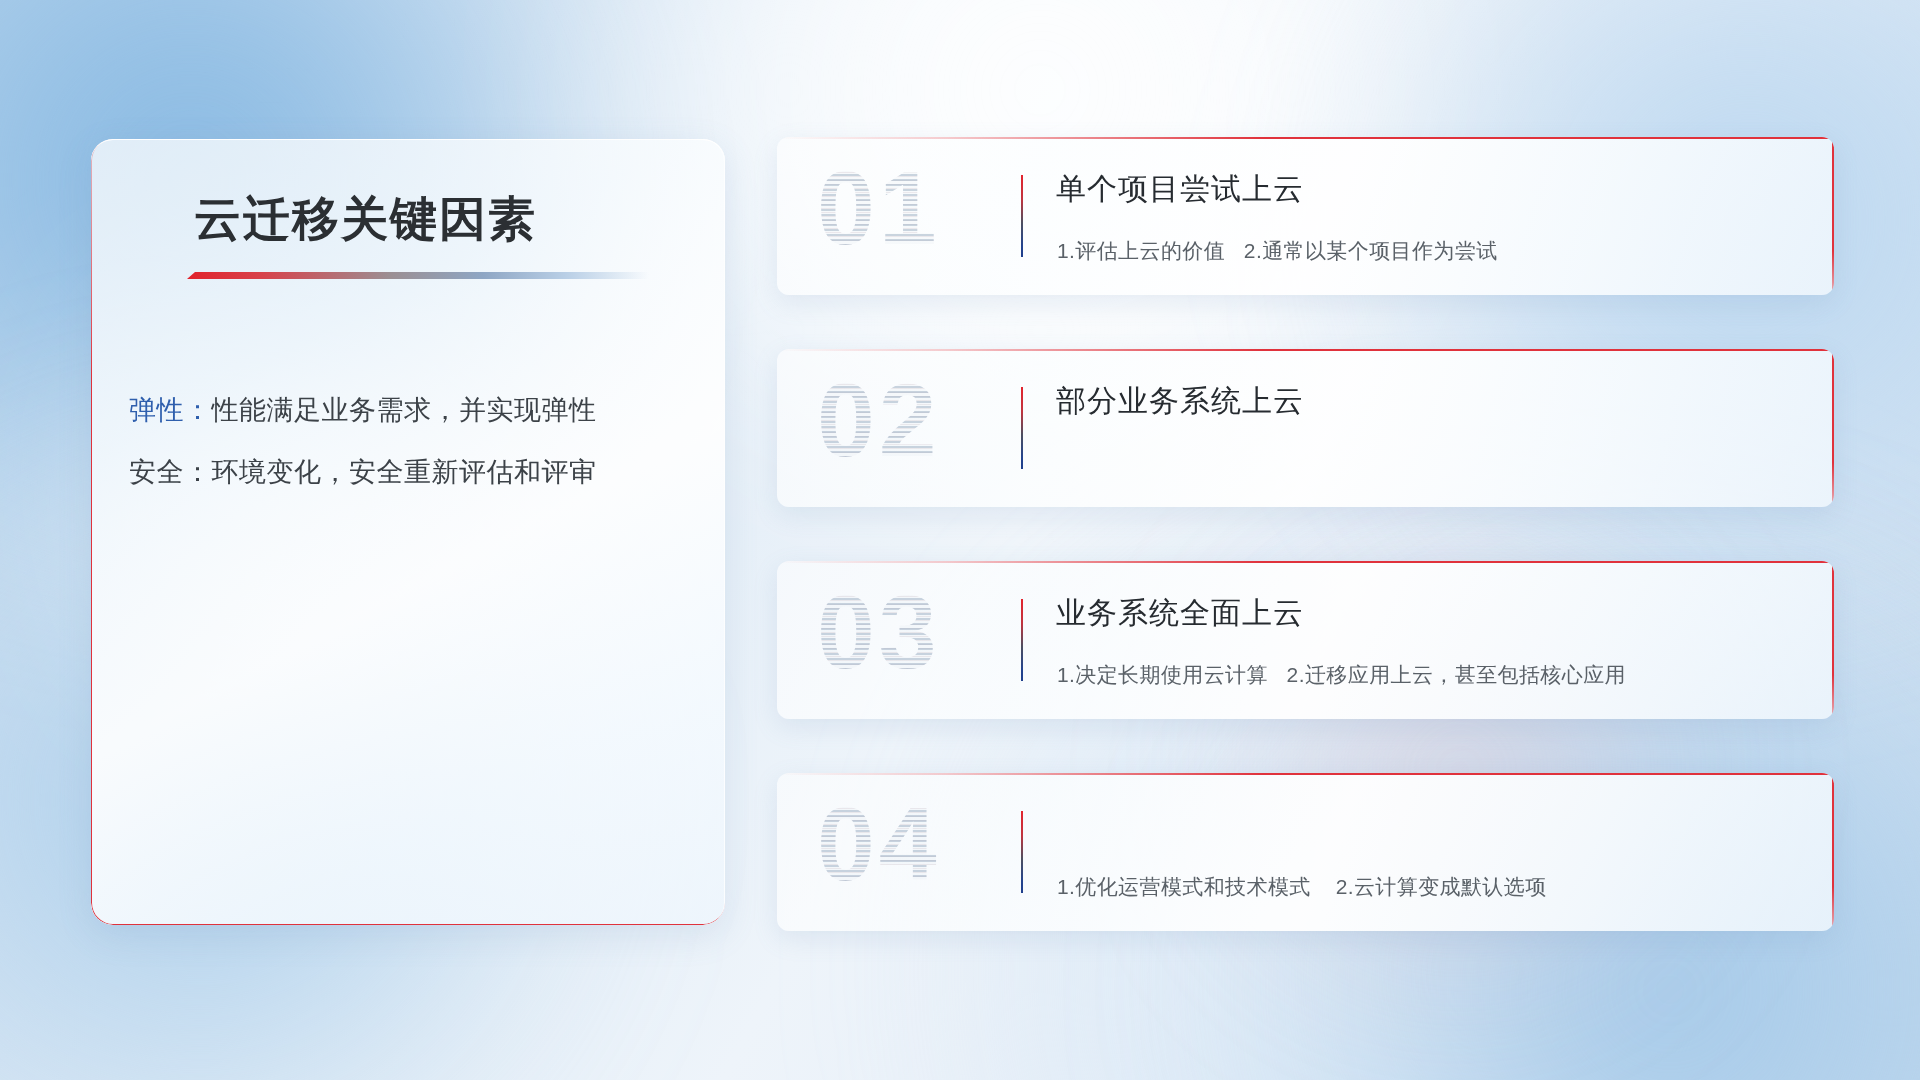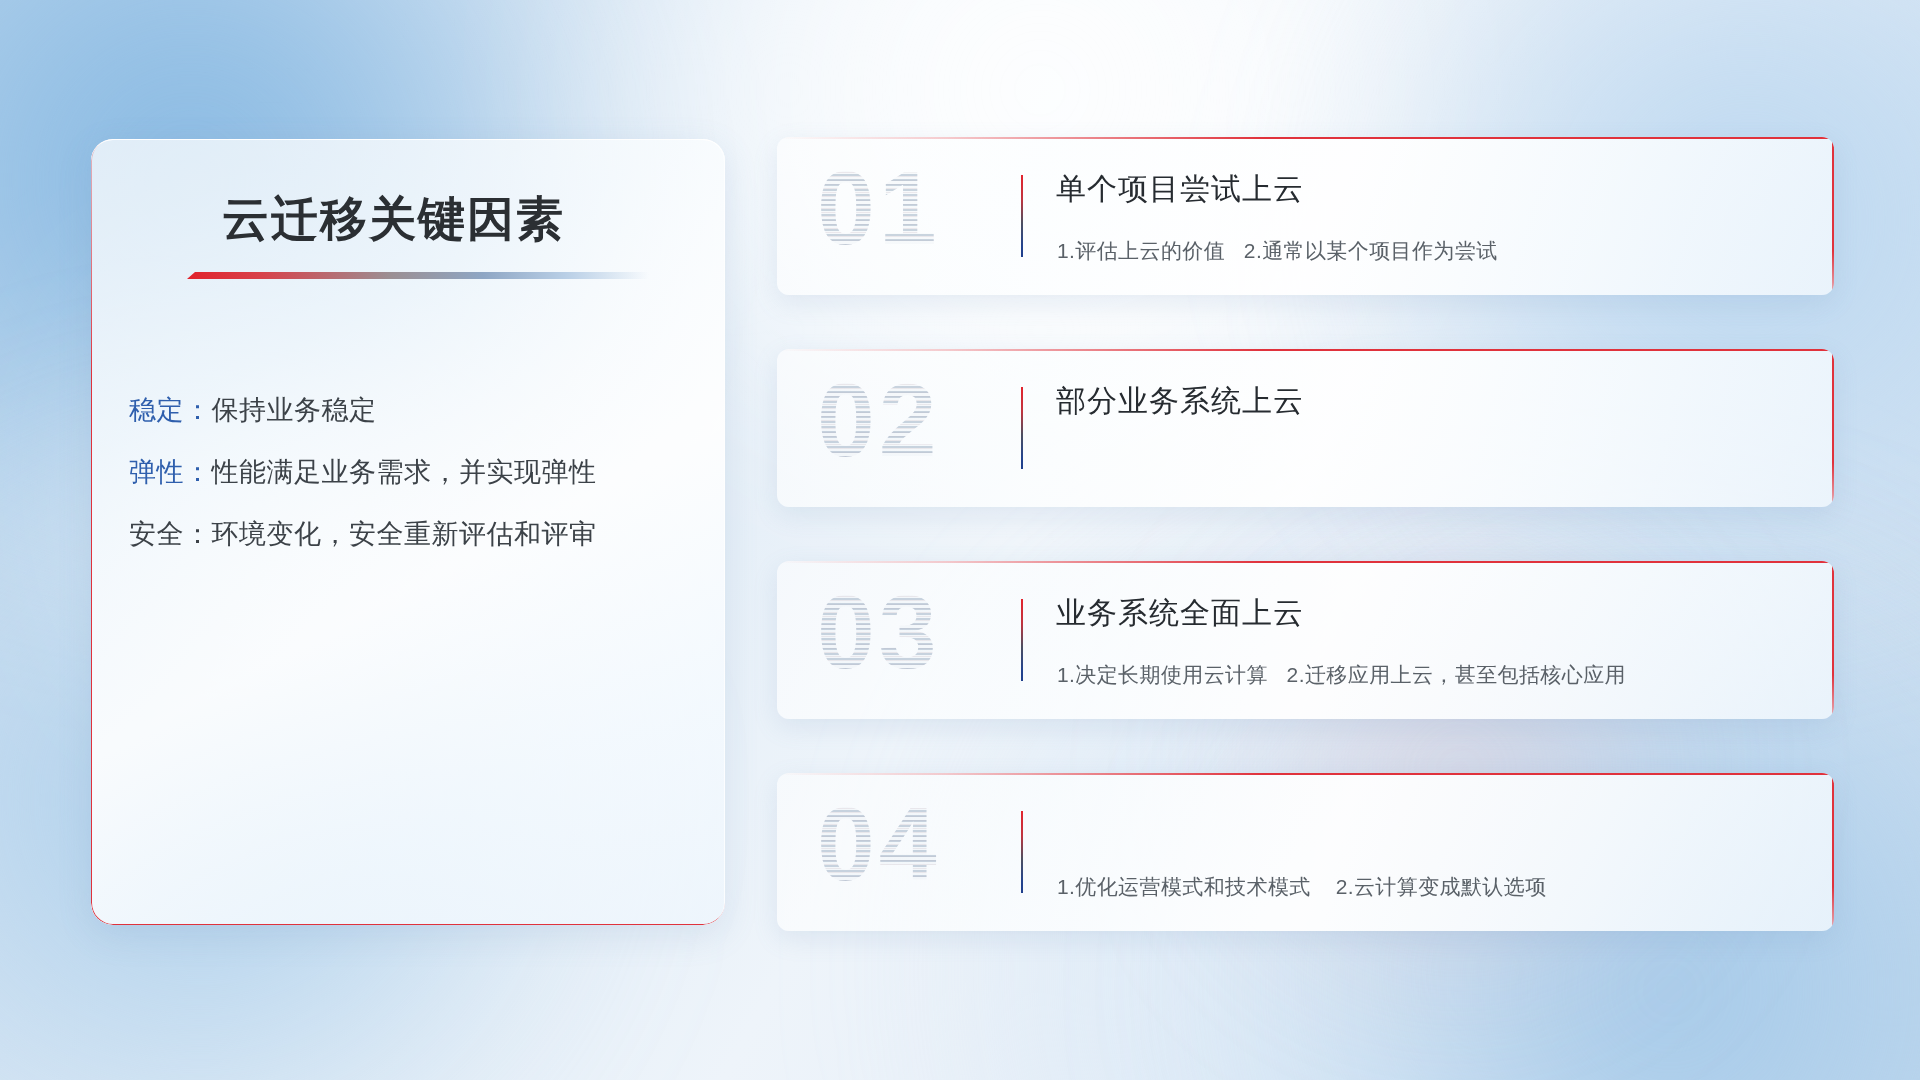--- a/index.html
+++ b/index.html
@@ -63,21 +63,20 @@
     content:""; position:absolute; inset:0; border-radius:22px;
     border-top:1.4px solid rgba(255,255,255,.9);
     border-right:1.4px solid rgba(255,255,255,.75);
     pointer-events:none;
   }
 
   #panel-title{
     position:absolute; left:103px; top:49px;
     font-size:47px; font-weight:700; letter-spacing:2px;
     color:#2b2f33;
-    margin-left:28px;
   }
   #title-rule{
     position:absolute; left:96px; top:133px; width:462px; height:7px;
     background:linear-gradient(90deg,#e1222c 0%,#d8414a 16%,#9b8f93 44%,#8ea6c4 64%,#b9cfe6 82%,rgba(214,229,243,0) 100%);
     clip-path:polygon(8px 0,100% 0,100% 100%,0 100%);
   }
 
   #factor-list{ position:absolute; left:38px; top:240px; right:26px; }
   .factor-row{
     font-size:27px; line-height:62px; color:#3c4248;
@@ -154,21 +153,20 @@
   <div class="glow g7"></div>
   <div class="glow g8"></div>
 </div>
 
 <div id="stage">
 
   <section id="left-panel">
     <h1 id="panel-title">云迁移关键因素</h1>
     <div id="title-rule"></div>
     <div id="factor-list">
-        <div class="factor-row"><span class="k">稳定：</span><span>保持业务稳定</span></div>
         <div class="factor-row"><span class="k">弹性：</span><span>性能满足业务需求，并实现弹性</span></div>
         <div class="factor-row"><span>安全：</span><span>环境变化，安全重新评估和评审</span></div>
       </div>
   </section>
 
   <section id="cards">
       <article class="card">
         <div class="card-num-glow">01</div>
         <div class="card-num">01</div>
         <div class="card-divider"></div>

